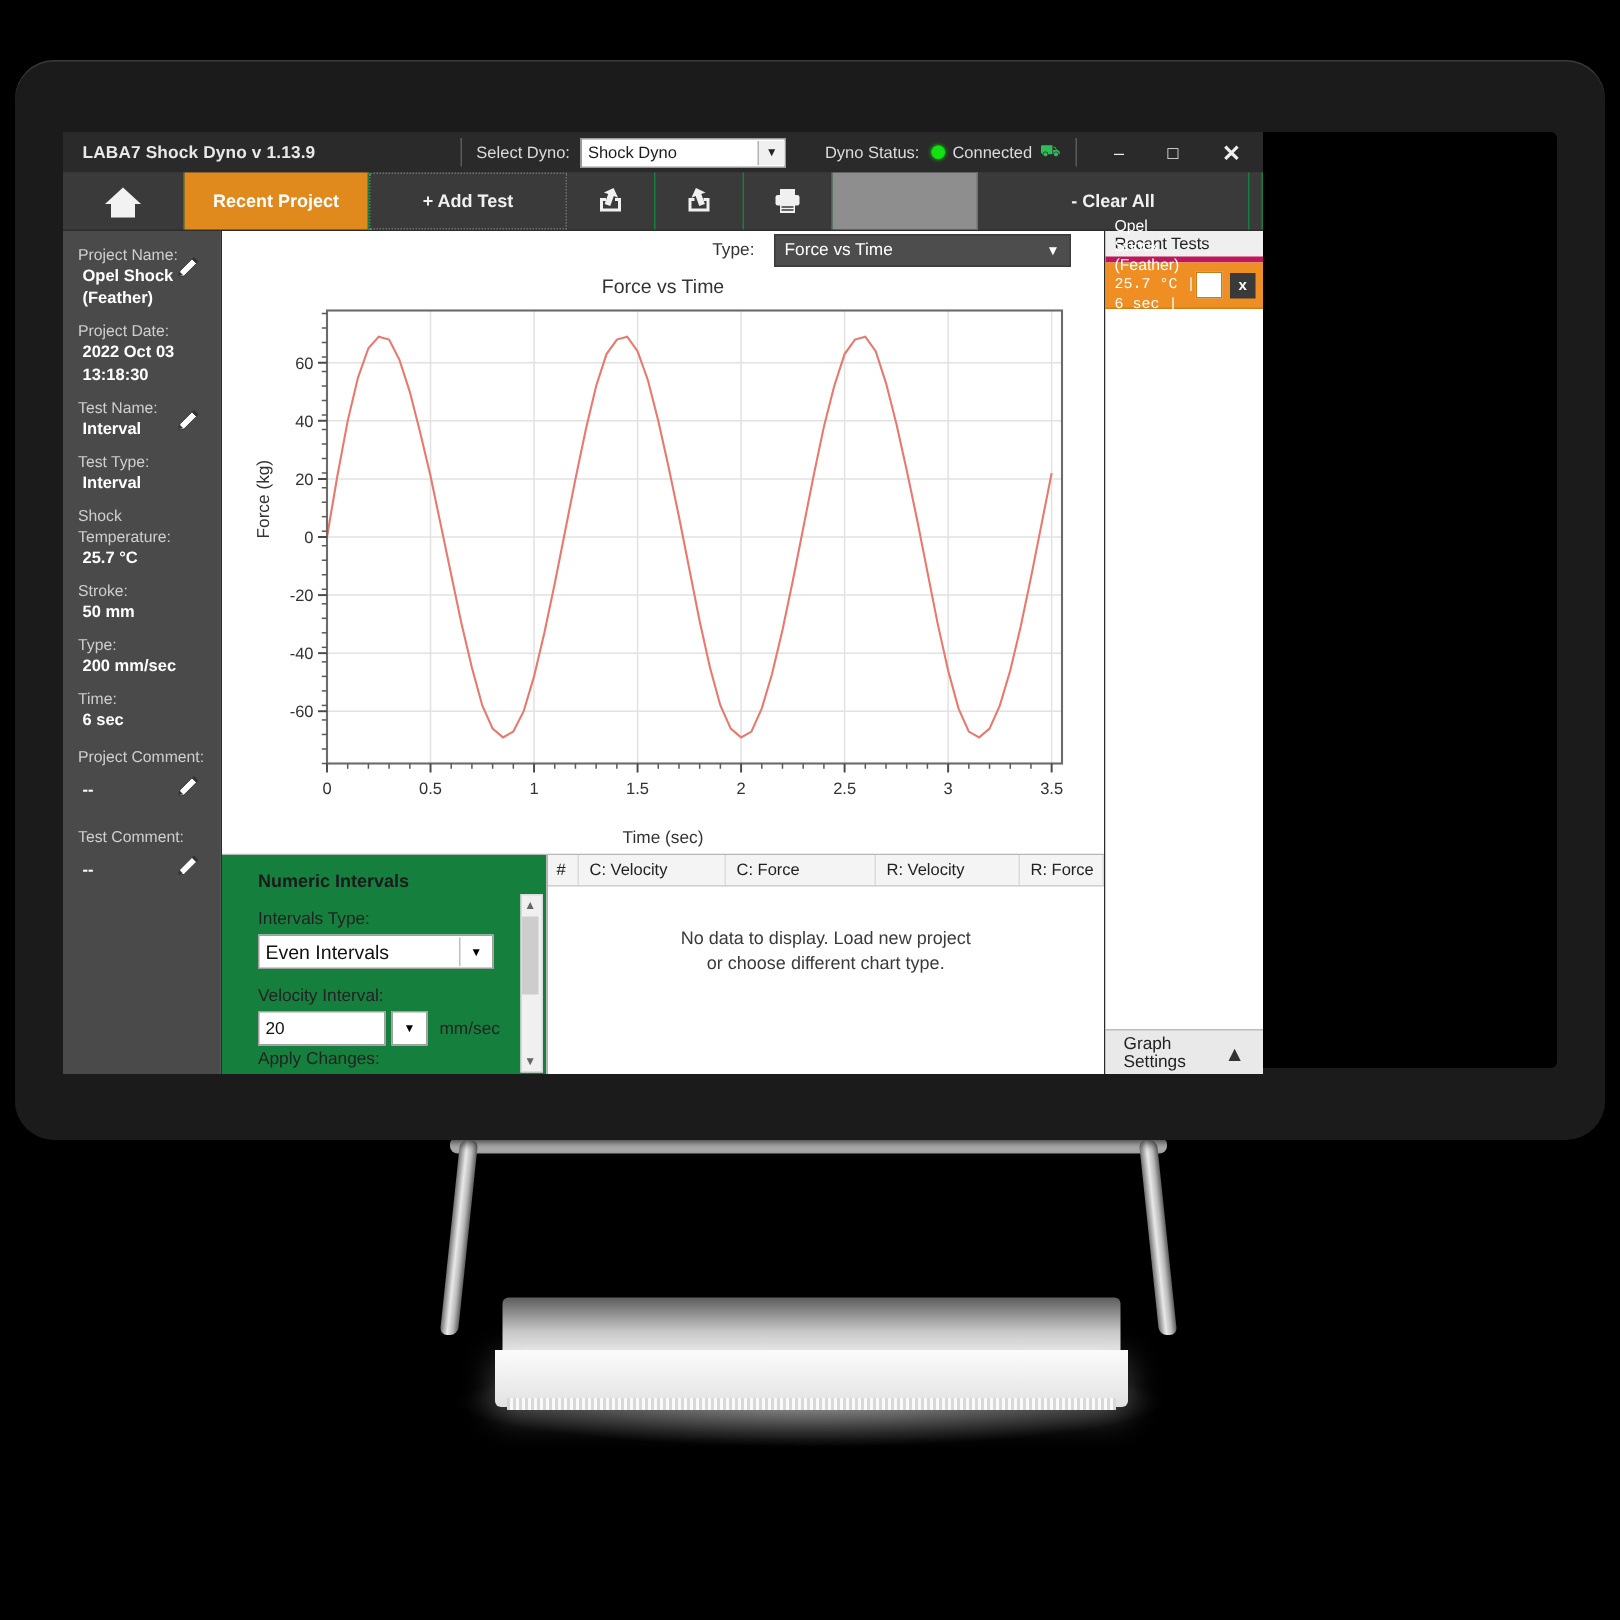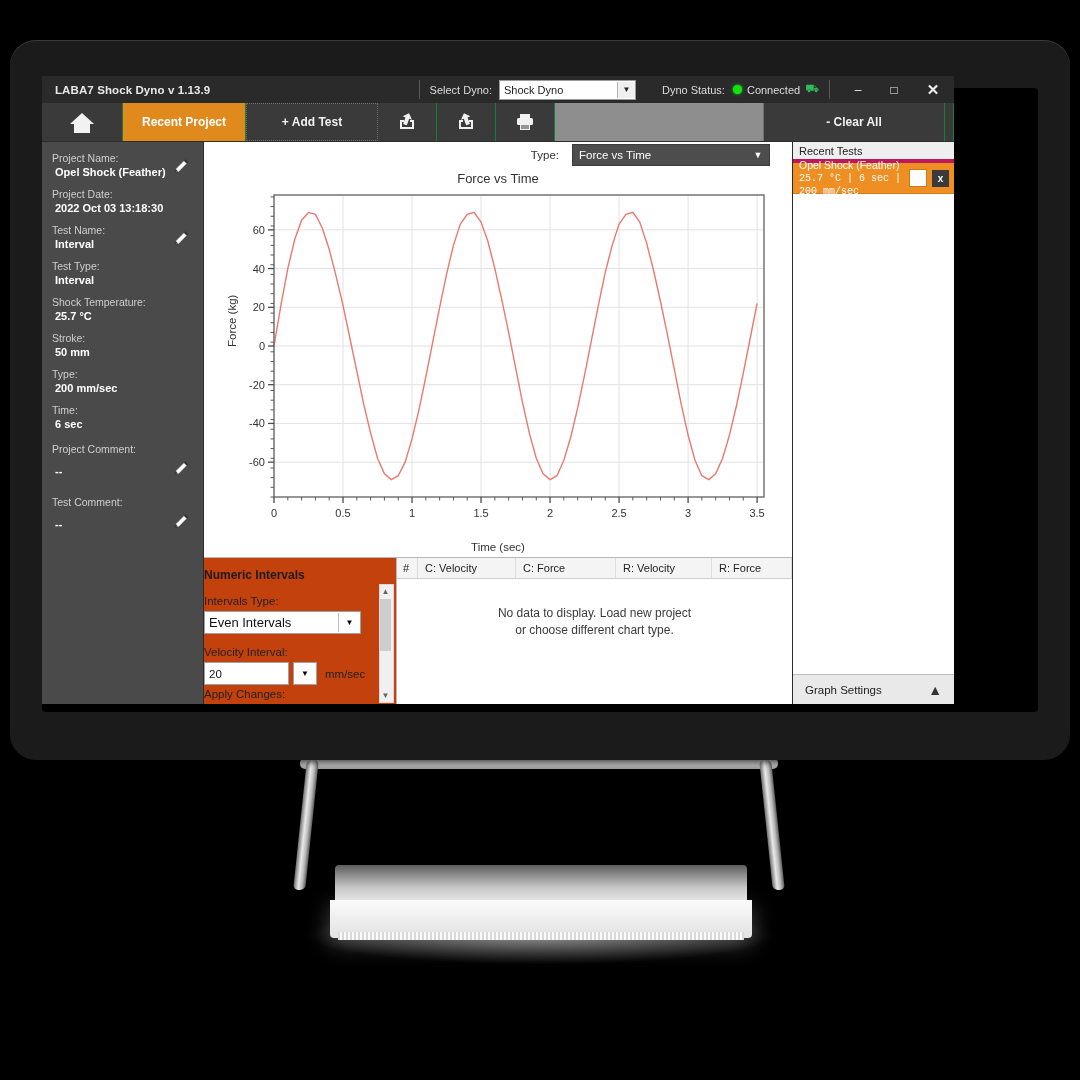--- a/index.html
+++ b/index.html
@@ -6,21 +6,21 @@
   body{width:1080px;height:1080px;overflow:hidden;font-family:"Liberation Sans",sans-serif;}
 
   .stage{position:relative;width:1080px;height:1080px;background:#000;}
 
   
   .monitor{position:absolute;left:10px;top:40px;width:1060px;height:720px;
            background:#1b1b1b;border-radius:26px;
            box-shadow:inset 0 1px 0 #3a3a3a, 0 2px 6px rgba(0,0,0,.8);}
   .bezel-inner{position:absolute;left:32px;top:48px;width:996px;height:624px;background:#000;border-radius:4px;}
 
-  .screen{position:absolute;left:42px;top:76px;width:912px;height:628px;background:#3f3f3f;overflow:hidden;}
+  .screen{position:absolute;left:42px;top:88px;width:800px;height:628px;background:#3f3f3f;overflow:hidden;}
 
   
   .neck-l,.neck-r{position:absolute;background:linear-gradient(90deg,#6f6f6f,#e9e9e9 40%,#b8b8b8 70%,#5a5a5a);border-radius:5px;}
   .neck-l{left:300px;top:760px;width:12px;height:130px;transform:skewX(-6deg);}
   .neck-r{left:766px;top:760px;width:12px;height:130px;transform:skewX(6deg);}
   .neck-bar{position:absolute;left:300px;top:758px;width:478px;height:11px;
             background:linear-gradient(180deg,#f2f2f2,#9a9a9a);border-radius:5px;}
   .base-top{position:absolute;left:335px;top:865px;width:412px;height:42px;
             background:linear-gradient(180deg,#5d5d5d,#c9c9c9 55%,#efefef);border-radius:4px 4px 0 0;}
   .base-front{position:absolute;left:330px;top:900px;width:422px;height:38px;
@@ -83,21 +83,21 @@
   .type-select .arrow{width:22px;text-align:center;font-size:9px;color:#fff;}
 
   .chartbox{height:390px;background:#fff;position:relative;}
   .chart-title{position:absolute;left:0;right:0;top:4px;text-align:center;font-size:13px;color:#333;}
   .ylabel{position:absolute;left:22px;top:180px;transform:rotate(-90deg);transform-origin:left top;
           font-size:11.5px;color:#333;white-space:nowrap;}
   .xlabel{position:absolute;left:0;right:0;bottom:4px;text-align:center;font-size:11.5px;color:#333;}
 
   
   .bottom{flex:1;display:flex;background:#fff;border-top:1px solid #b8b8b8;}
-  .intervals{width:192px;border-right:1px solid #b8b8b8;padding:10px 0 0 0;position:relative;background:#c2410c;}
+  .intervals{width:192px;border-right:1px solid #b8b8b8;padding:10px 0 0 24px;position:relative;background:#15803d;}
   .int-title{font-size:12px;font-weight:bold;color:#1b1b1b;margin-bottom:13px;}
   .int-lbl{font-size:11.5px;color:#222;margin-bottom:4px;}
   .combo{width:155px;height:21px;border:1px solid #a0a0a0;background:#fff;display:flex;align-items:center;margin-bottom:12px;}
   .combo .val{flex:1;font-size:13px;color:#111;padding-left:4px;}
   .combo .arrow{width:21px;height:19px;border-left:1px solid #bfbfbf;background:#fff;
                 display:flex;align-items:center;justify-content:center;font-size:8px;}
   .spinrow{display:flex;align-items:center;gap:4px;}
   .spin{width:79px;height:21px;border:1px solid #a0a0a0;background:#fff;font-size:11.5px;color:#111;
         display:flex;align-items:center;padding-left:4px;}
   .spinbtn{width:22px;height:21px;border:1px solid #a0a0a0;background:#fff;display:flex;align-items:center;justify-content:center;font-size:8px;}

